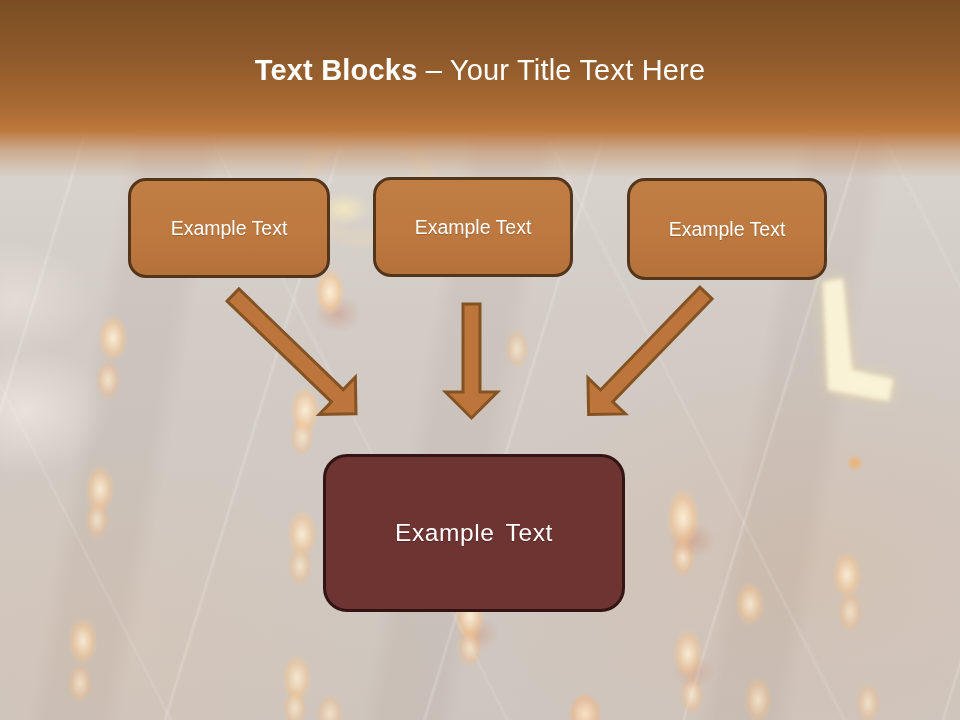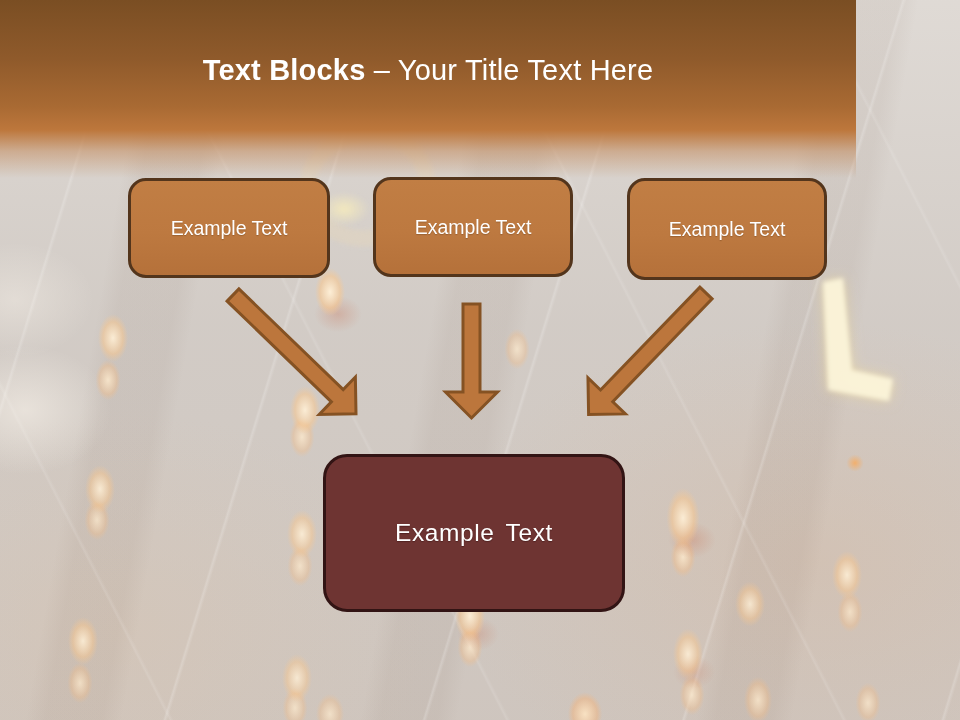--- a/index.html
+++ b/index.html
@@ -67,21 +67,21 @@
   }
   .o-glow{
     position:absolute;left:318px;top:192px;width:52px;height:34px;z-index:1;
     background:radial-gradient(closest-side, rgba(252,240,185,.75), rgba(252,240,185,0));
     filter:blur(2px);
   }
   
   .letter-l{position:absolute;left:800px;top:265px;z-index:1;}
   
   .header{
-    position:absolute;left:0;top:0;width:856px;height:178px;z-index:5;
+    position:absolute;left:0;top:0;width:960px;height:178px;z-index:5;
     background:linear-gradient(180deg,
       var(--header-top,#7a4e23) 0%,
       #8f5a2b 33%,
       var(--header-mid,#a96a33) 60%,
       var(--header-bottom,#bd773c) 73%,
       rgba(195,140,95,.55) 85%,
       rgba(205,175,150,0) 100%);
   }
   .title{
     margin:0;position:absolute;left:0;top:54px;width:100%;

